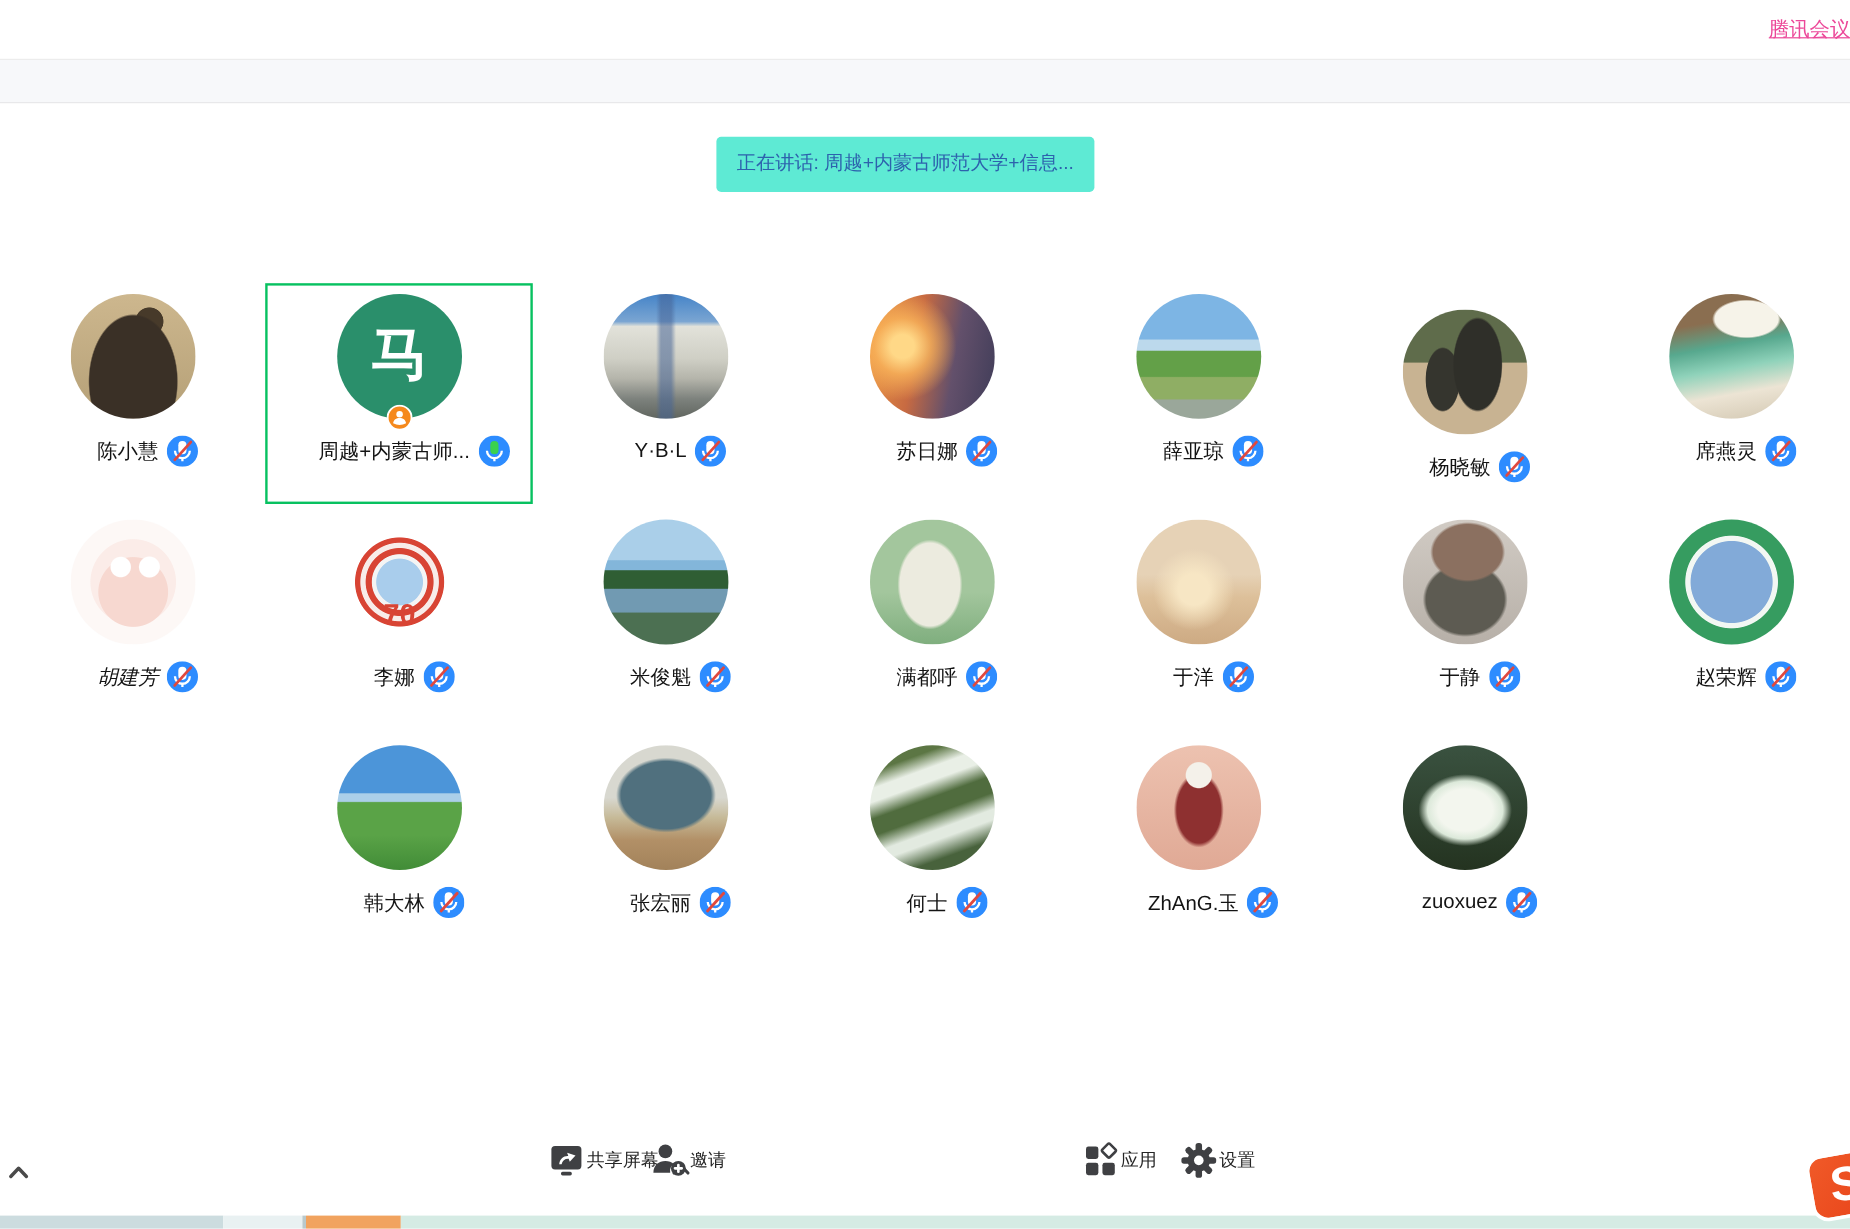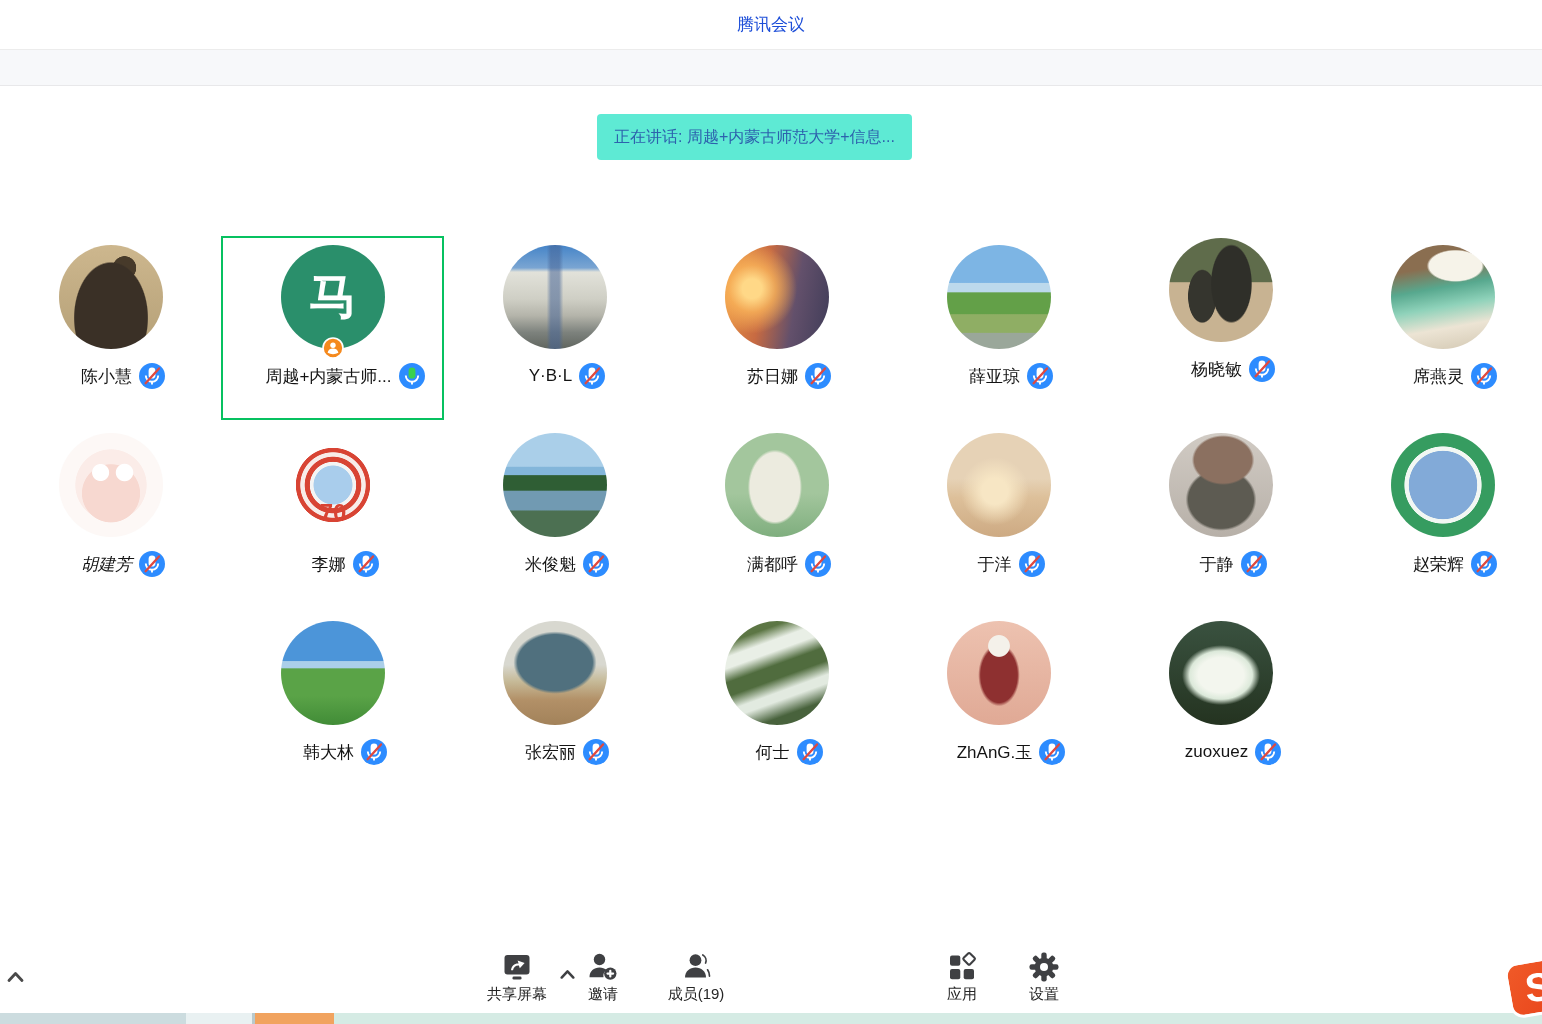--- a/index.html
+++ b/index.html
@@ -2,22 +2,22 @@
 <html><head>
 <meta charset="utf-8">
 <style>
   html,body{margin:0;padding:0}
   body{
     width:1542px;height:1024px;overflow:hidden;background:#fff;position:relative;
     font-family:"Liberation Sans","DejaVu Sans",sans-serif;
     -webkit-font-smoothing:antialiased;
   }
   .titlebar{
-    height:49px;display:flex;align-items:center;justify-content:center;
-    font-size:17px;color:#1d4ed8;background:#fff;border-bottom:1px solid #ececec;
+    height:49px;display:flex;align-items:center;justify-content:flex-end;
+    font-size:17px;color:#ec4899;background:#fff;border-bottom:1px solid #ececec;text-decoration:underline;
   }
   .subbar{height:35px;background:#f7f8fa;border-bottom:1px solid #e8e8ea}
   .banner{
     position:absolute;left:597px;top:114px;height:46px;line-height:46px;
     padding:0 17px;border-radius:4px;font-size:16px;white-space:nowrap;
   }
   .tile{position:absolute;width:220px;height:150px}
   .sel{position:absolute;left:-2px;top:-9px;width:219px;height:180px;pointer-events:none}
   .avatar{
     position:absolute;left:58px;top:0;width:104px;height:104px;border-radius:50%;
@@ -29,21 +29,21 @@
   .name-row{
     position:absolute;top:118px;left:0;width:100%;
     display:flex;align-items:center;justify-content:center;gap:7px;margin-left:12px;
   }
   .pname{font-size:17px;color:#141414;white-space:nowrap}
   .mic{width:26px;height:26px;flex:0 0 26px}
   .mic svg{display:block;width:26px;height:26px}
   .dock{position:absolute;left:0;top:948px;width:100%;height:64px}
   .dock-item{
     position:absolute;top:2px;width:124px;margin-left:-62px;
-    display:flex;flex-direction:column;align-items:center;cursor:pointer;
+    display:flex;flex-direction:row;align-items:center;cursor:pointer;
   }
   .dock-item svg{width:34px;height:34px;display:block}
   .dock-label{font-size:15px;color:#262626;margin-top:1px;white-space:nowrap}
   .caret{position:absolute;left:559px;top:20px;width:17px;height:12px;cursor:pointer}
   .caret svg,.collapse svg{display:block;width:100%;height:100%}
   .collapse{position:absolute;left:6px;top:970px;width:19px;height:13px;cursor:pointer}
   .strip{position:absolute;left:0;top:1013px;width:100%;height:11px}
   .strip i{position:absolute;top:0;height:100%;display:block}
   .sogou{
     position:absolute;left:1507px;top:959px;width:62px;height:56px;border-radius:14px;
@@ -142,21 +142,21 @@
           <svg viewBox="0 0 26 26">
             <circle cx="13" cy="13" r="13" fill="#2d8cff"></circle>
             <rect x="9.6" y="4.6" width="6.8" height="11" rx="3.4" fill="#fff"></rect>
             <path d="M6.8 12.6a6.2 6.2 0 0 0 12.4 0" fill="none" stroke="#fff" stroke-width="1.9"></path>
             <path d="M13 18.8v2.6" stroke="#fff" stroke-width="1.9"></path>
             <path d="M6.6 20.2 20 5.4" stroke="#e0483e" stroke-width="2.3" stroke-linecap="round"></path>
           </svg>
         </span>
       </div>
     </div>
-    <div class="tile" style="left: 1111px; top: 238px; font-family: Liberation Mono, monospace;">
+    <div class="tile" style="left: 1111px; top: 258px; font-family: Liberation Mono, monospace;">
       <div class="avatar" style="background: radial-gradient(20% 38% at 60% 44%, rgb(47, 47, 41) 95%, rgba(47, 47, 41, 0)), radial-gradient(14% 26% at 32% 56%, rgb(53, 53, 46) 95%, rgba(53, 53, 46, 0)), linear-gradient(rgb(95, 108, 75) 0px, rgb(95, 108, 75) 42%, rgb(200, 179, 146) 43%, rgb(200, 179, 146) 100%);"></div>
       <div class="name-row">
         <span class="pname">杨晓敏</span>
         <span class="mic">
           <svg viewBox="0 0 26 26">
             <circle cx="13" cy="13" r="13" fill="#2d8cff"></circle>
             <rect x="9.6" y="4.6" width="6.8" height="11" rx="3.4" fill="#fff"></rect>
             <path d="M6.8 12.6a6.2 6.2 0 0 0 12.4 0" fill="none" stroke="#fff" stroke-width="1.9"></path>
             <path d="M13 18.8v2.6" stroke="#fff" stroke-width="1.9"></path>
             <path d="M6.6 20.2 20 5.4" stroke="#e0483e" stroke-width="2.3" stroke-linecap="round"></path>
@@ -384,32 +384,20 @@
         <svg viewBox="0 0 34 34">
           <g fill="#3f4043">
             <circle cx="13.5" cy="9.5" r="5.7"></circle>
             <path d="M3.5 27.2c0-6.4 4.5-9.8 10-9.8 2.8 0 5.3.9 7 2.5a7.3 7.3 0 0 0-3 7.3z"></path>
             <circle cx="24.3" cy="23.6" r="6.2"></circle>
           </g>
           <path d="M24.3 20.8v5.6M21.5 23.6h5.6" stroke="#fff" stroke-width="2.2" stroke-linecap="round" fill="none"></path>
         </svg>
       </span>
       <span class="dock-label">邀请</span>
-    </div>
-    <div class="dock-item" style="left: 696px;">
-      <span>
-        <svg viewBox="0 0 34 34">
-          <g fill="#3f4043">
-            <circle cx="16.5" cy="10.2" r="5.9"></circle>
-            <path d="M6 27.6c0-6.6 4.8-10.2 10.5-10.2S27 21 27 27.6z"></path>
-          </g>
-          <path d="M23.8 4.9a6.6 6.6 0 0 1 2.8 8.1M28.6 19.8c1.2 1.7 1.9 3.9 1.9 6.3" stroke="#3f4043" stroke-width="1.7" fill="none" stroke-linecap="round"></path>
-        </svg>
-      </span>
-      <span class="dock-label">成员(19)</span>
     </div>
     <div class="dock-item" style="left: 962px;">
       <span>
         <svg viewBox="0 0 34 34">
           <g fill="#3f4043">
             <rect x="5" y="5.5" width="10.3" height="10.3" rx="2"></rect>
             <rect x="5" y="19" width="10.3" height="10.3" rx="2"></rect>
             <rect x="18.7" y="19" width="10.3" height="10.3" rx="2"></rect>
           </g>
           <rect x="19.6" y="4.3" width="9" height="9" rx="1.4" transform="rotate(45 24.1 8.8)" fill="none" stroke="#3f4043" stroke-width="2.1"></rect>

